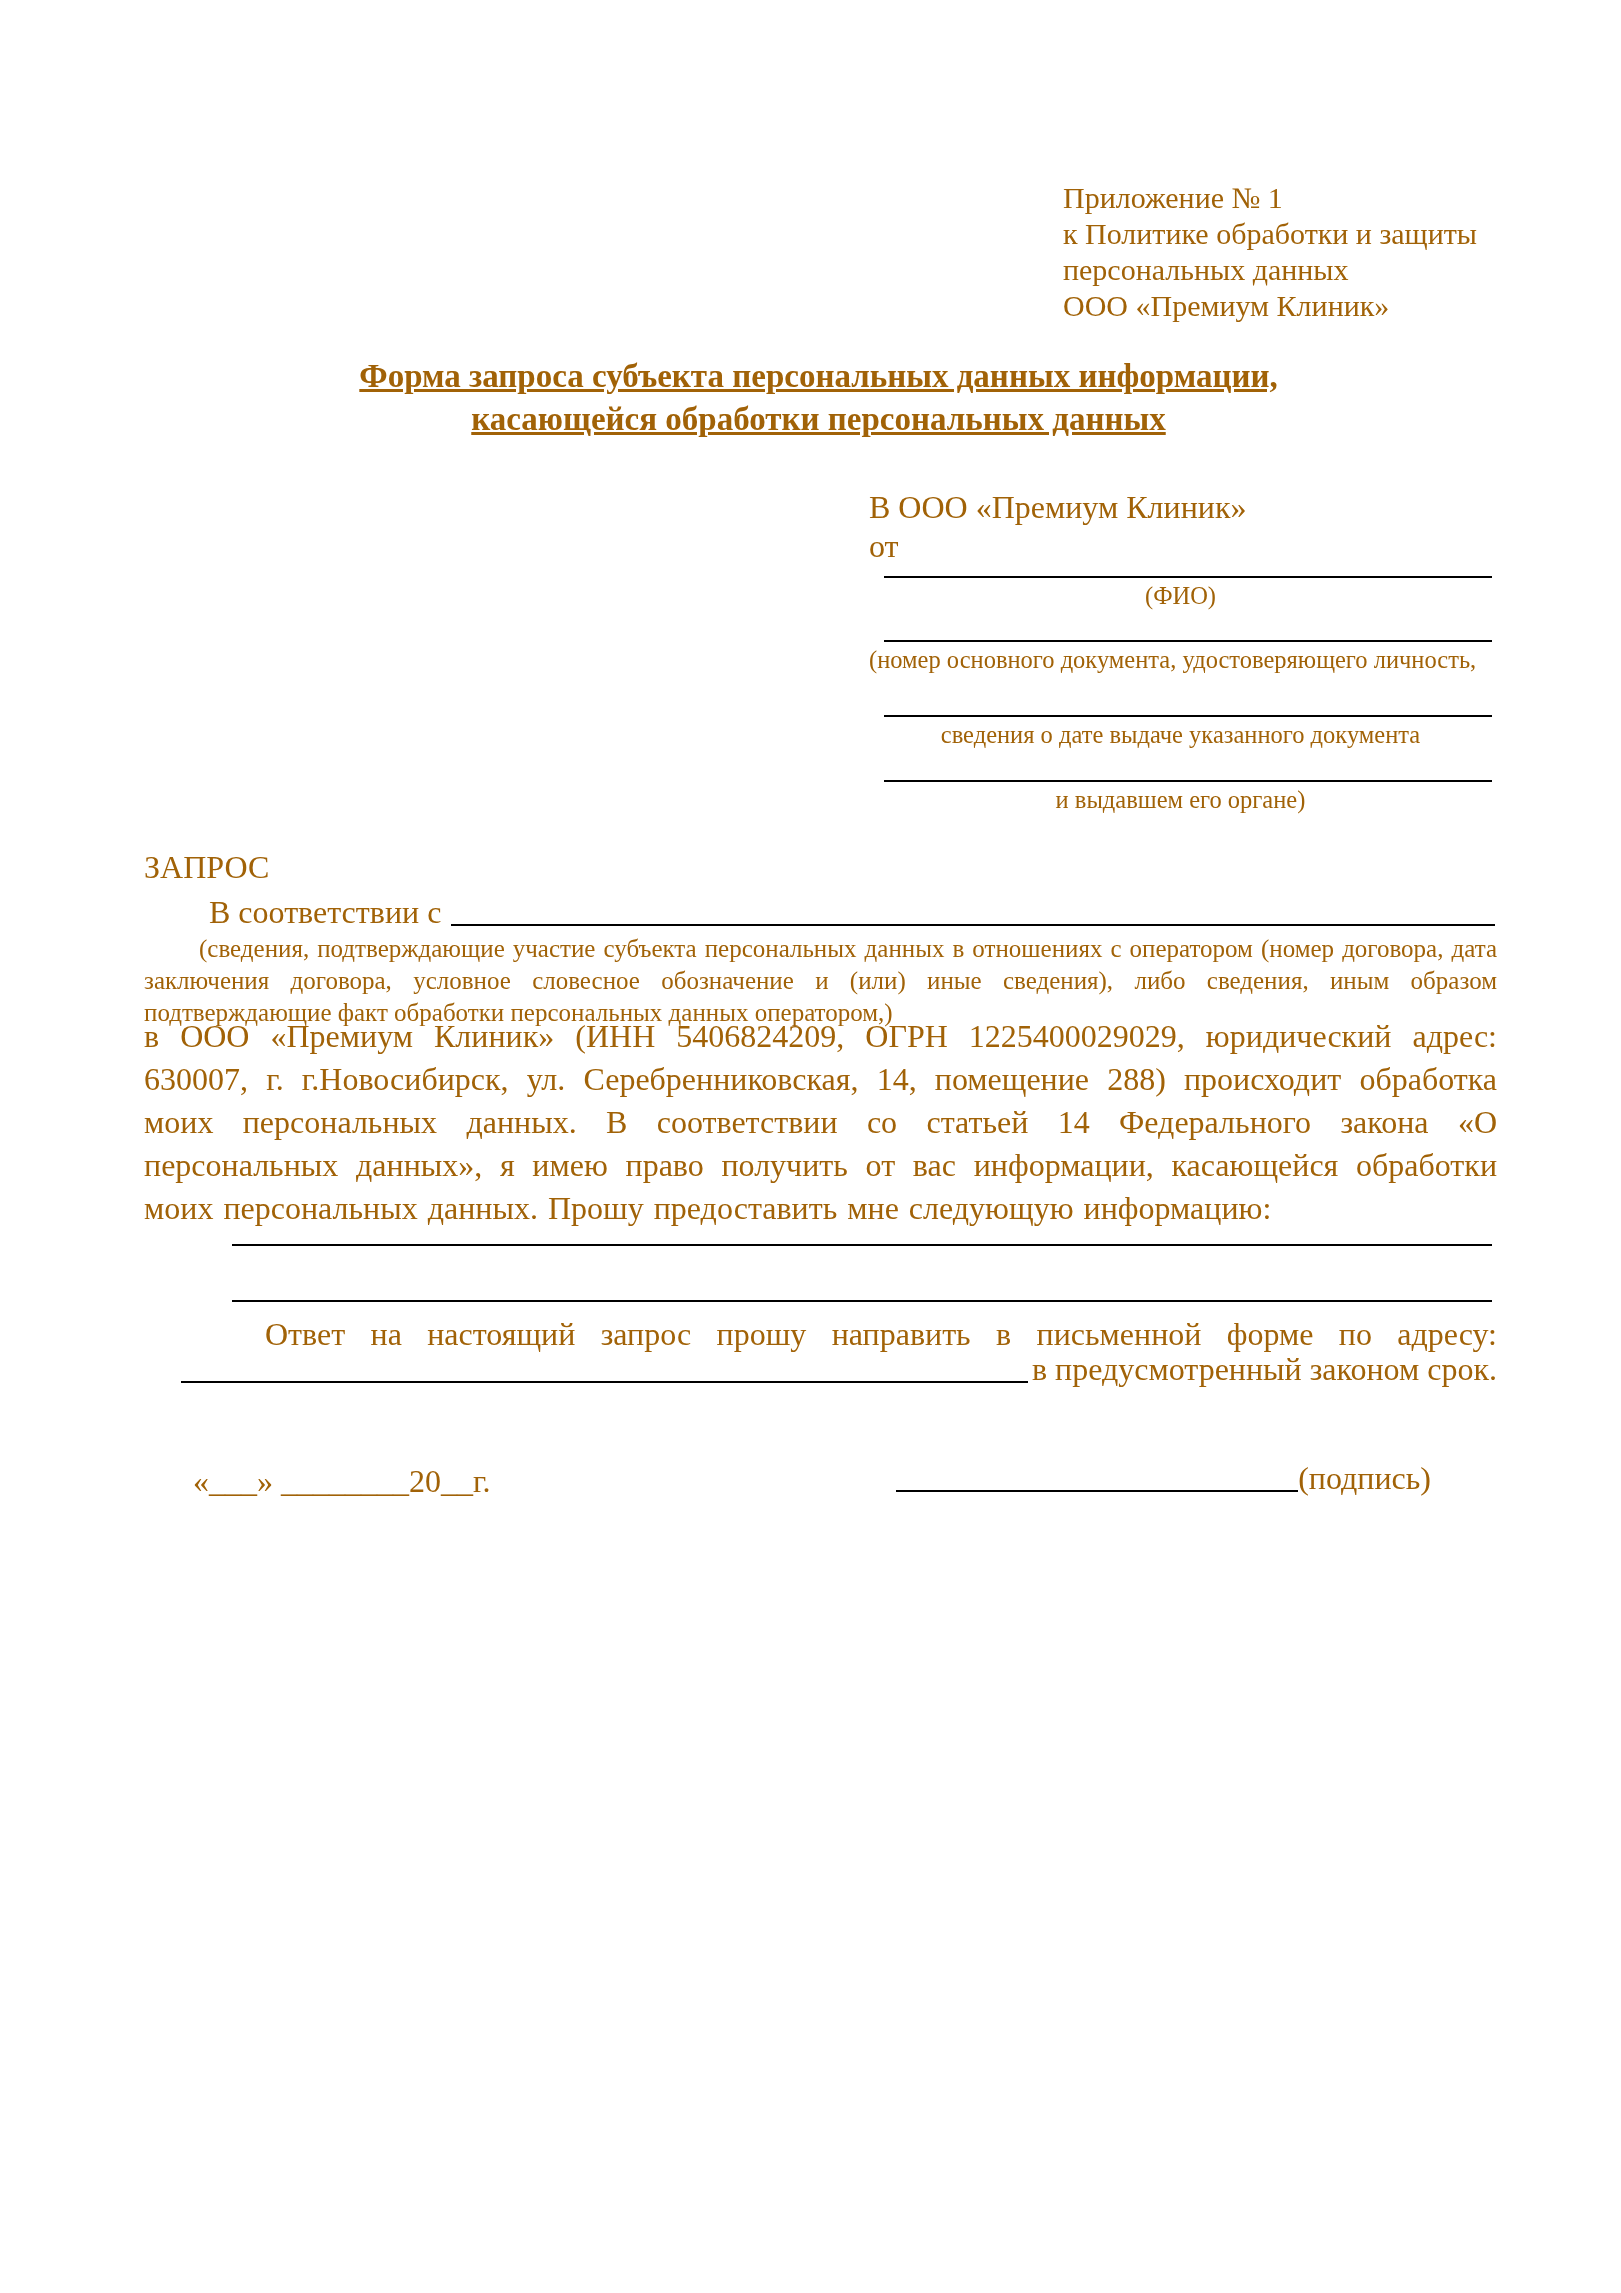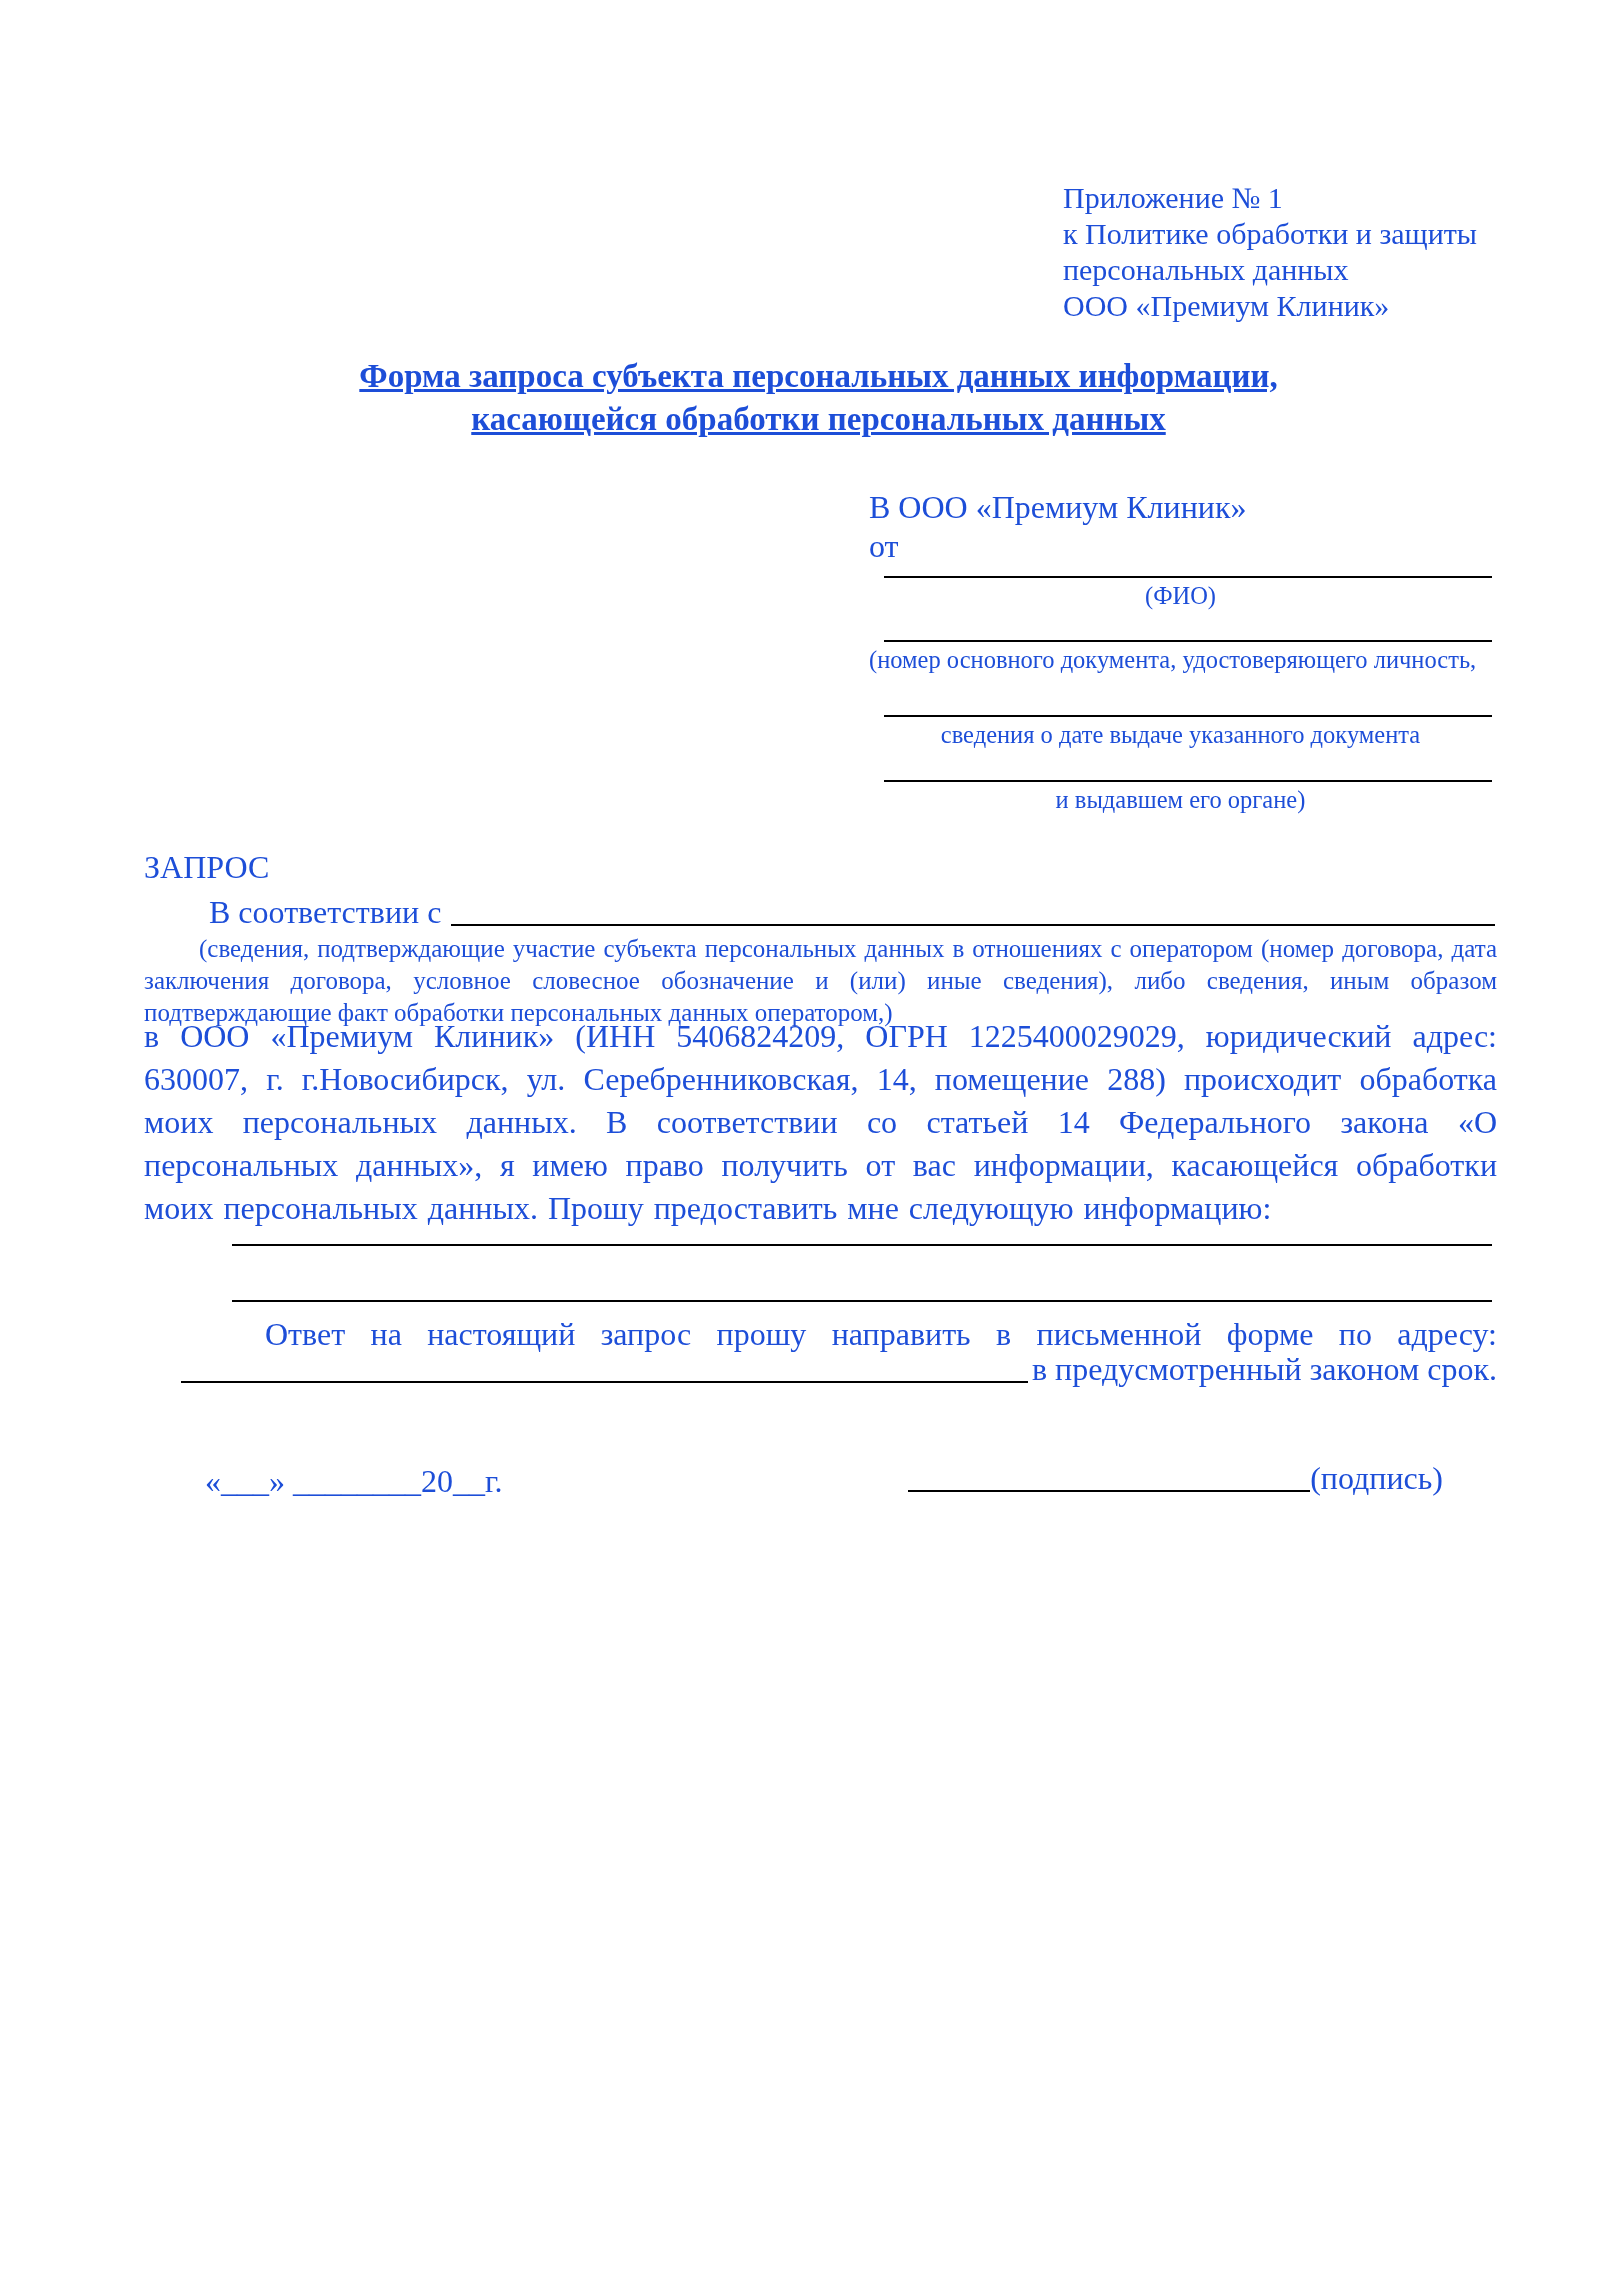--- a/index.html
+++ b/index.html
@@ -3,21 +3,21 @@
 <meta charset="utf-8">
 <style>
   html, body { margin: 0; padding: 0; background: #e8e8e8; }
   .page {
     position: relative;
     width: 1621px;
     height: 2294px;
     margin: 0 auto;
     background: #ffffff;
     font-family: "Liberation Serif", "DejaVu Serif", serif;
-    color: #1d4ed8;
+    color: #a16207;
     overflow: hidden;
   }
   
   .ref-block {
     position: absolute;
     left: 1063px; top: 180px;
     font-size: 30px;
     line-height: 36px;
     white-space: nowrap;
   }
@@ -115,21 +115,21 @@
     display: flex;
     align-items: baseline;
     font-size: 32px;
     line-height: 41px;
   }
   .reply-line2 .tail { white-space: nowrap; }
   .reply-line2 .fill-line { margin-left: 37px; margin-right: 3.9px; }
   
   .sig-row {
     position: absolute;
-    left: 144px; top: 1458px; width: 1353px;
+    left: 132px; top: 1458px; width: 1353px;
     display: flex;
     justify-content: space-between;
     align-items: baseline;
     font-size: 32px;
     line-height: 41px;
   }
   .date-part { margin-left: 61px; white-space: nowrap; }
   .sign-part { display: flex; align-items: flex-end; margin-right: 54px; }
   .sign-line {
     width: 402px;

